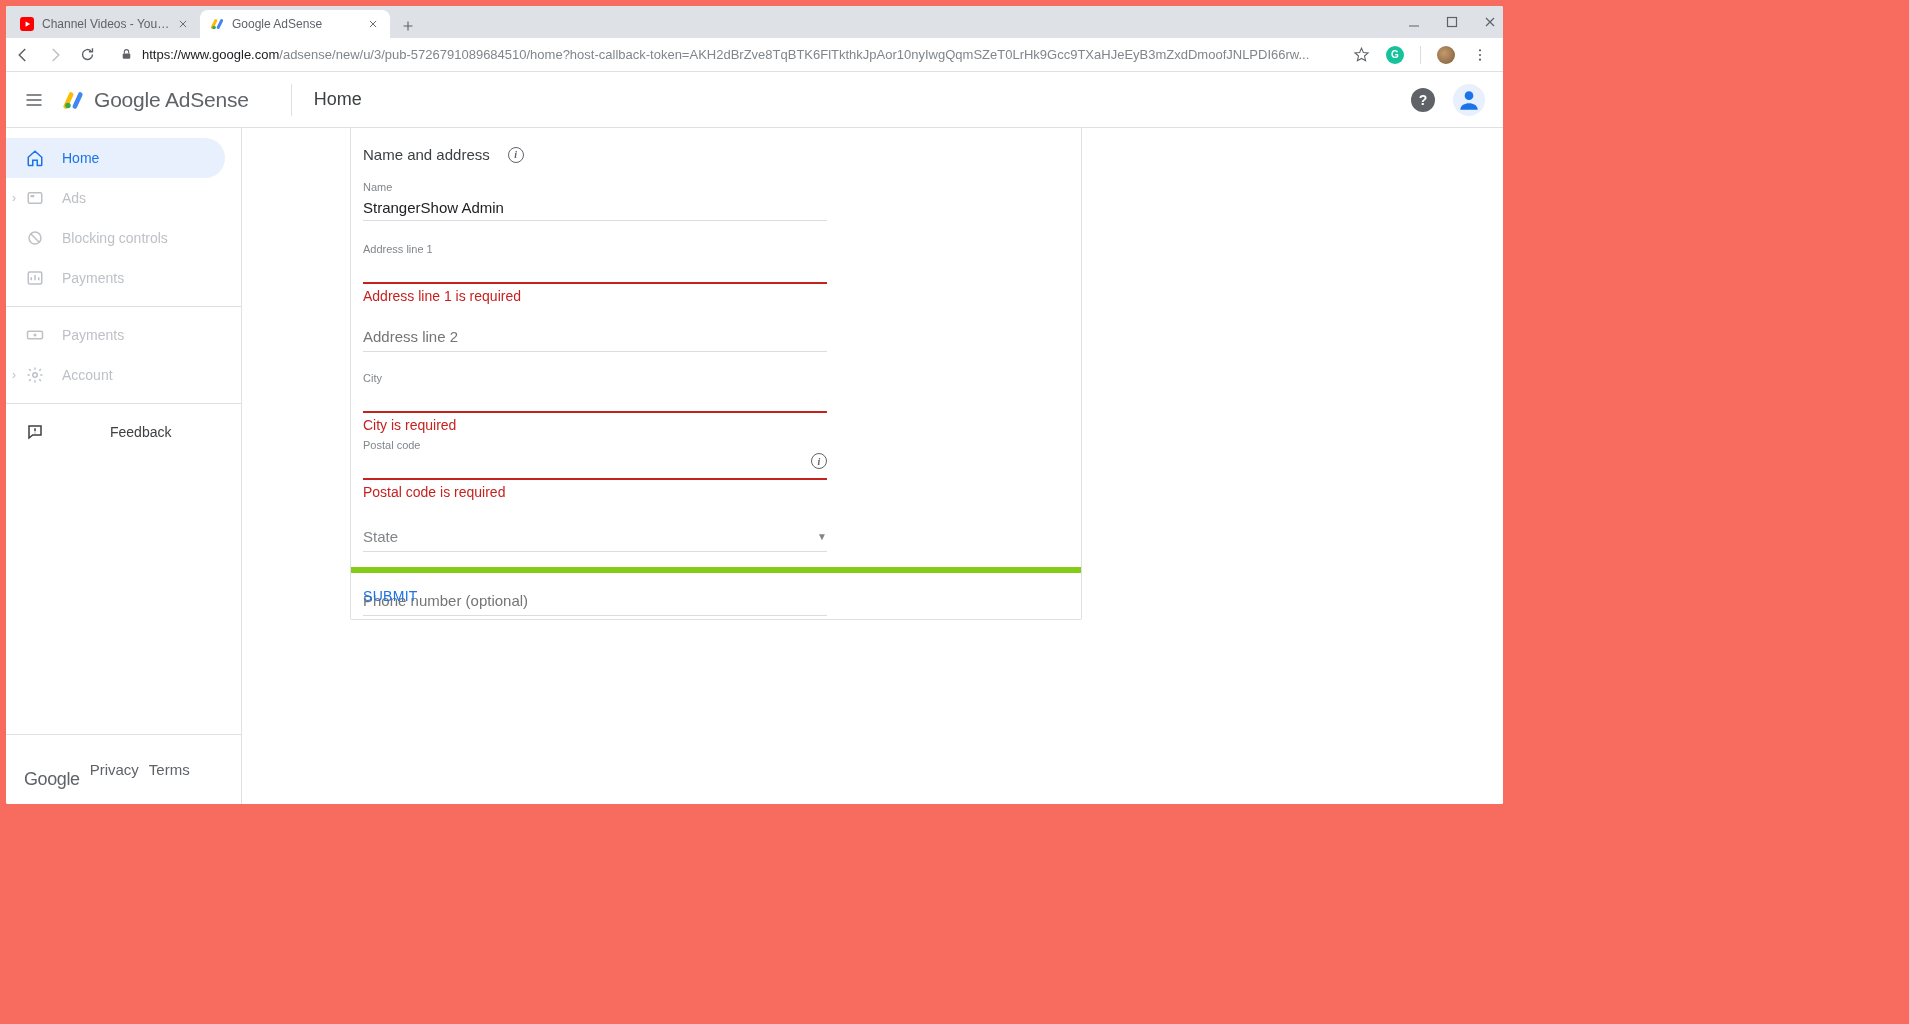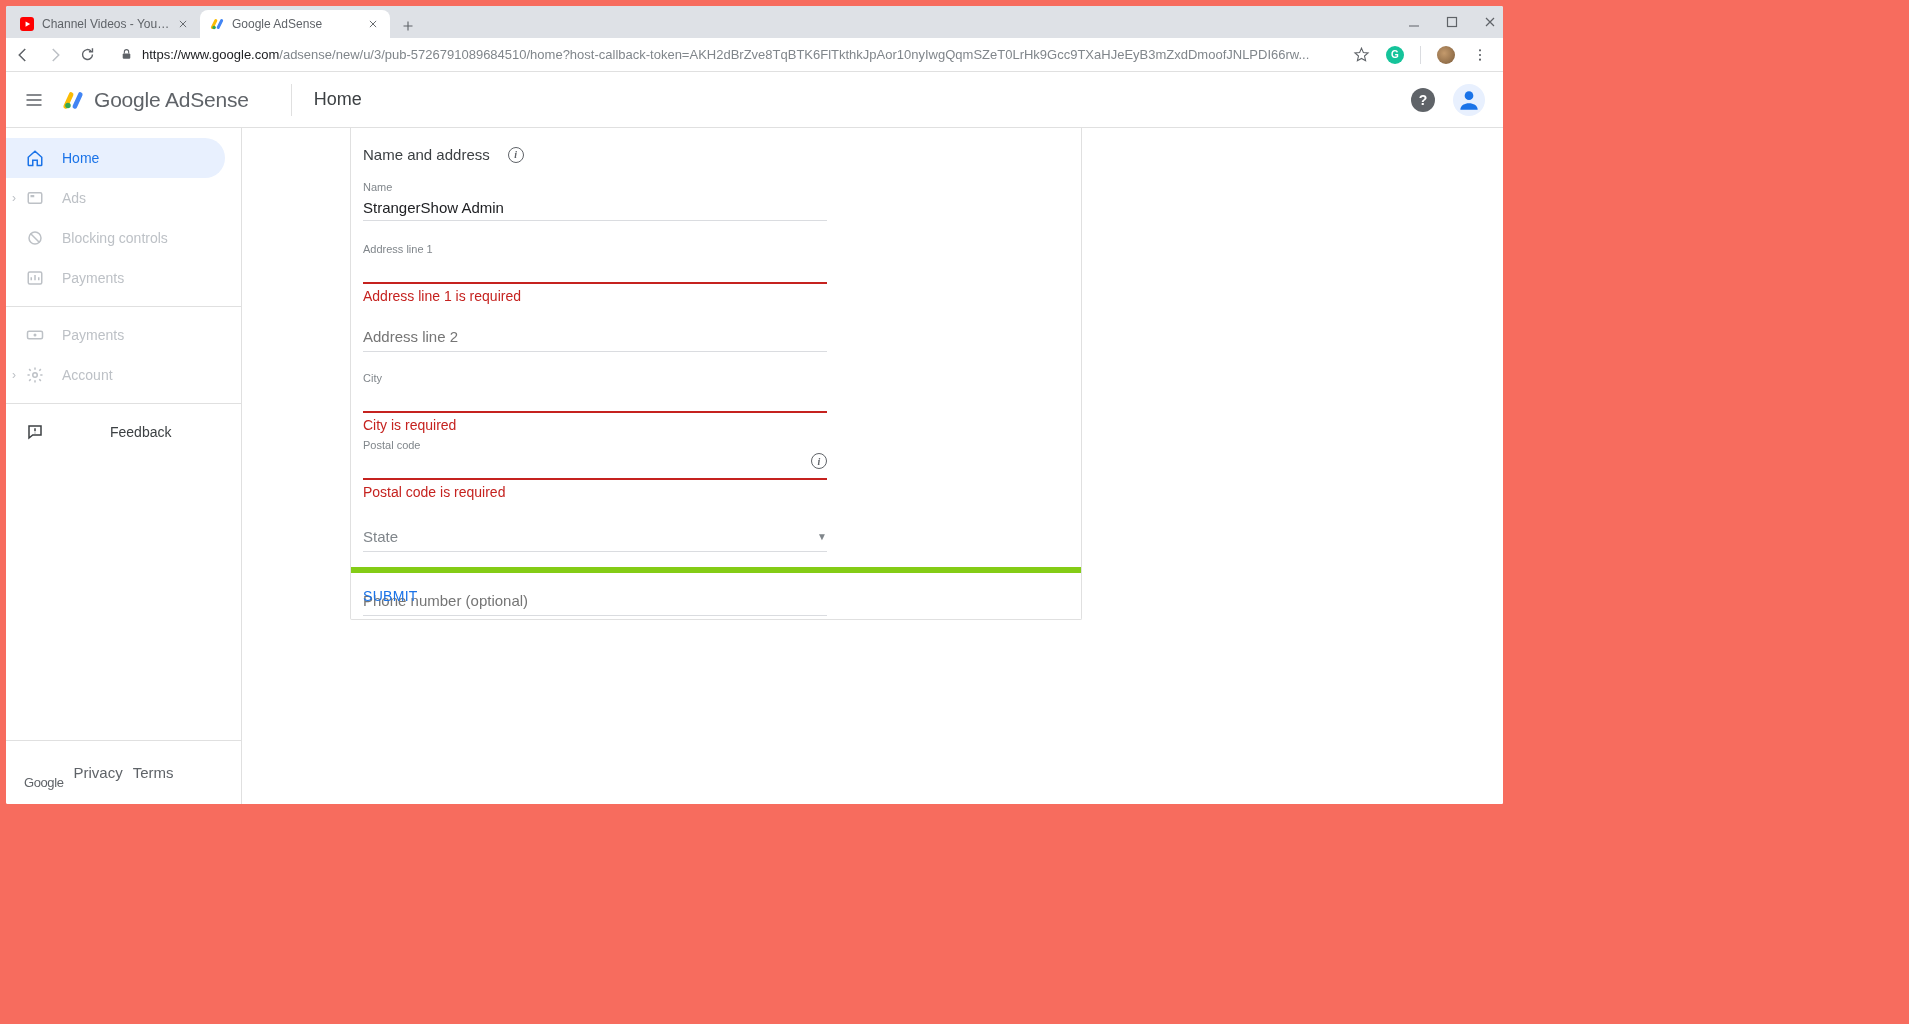--- a/index.html
+++ b/index.html
@@ -48,21 +48,21 @@
   .sidebar { width:236px; border-right:1px solid #e0e0e0; padding-top:10px; display:flex; flex-direction:column; }
   .side-item { height:40px; display:flex; align-items:center; padding:0 20px; gap:18px; font-size:14px; color:#bdc1c6; border-top-right-radius:20px; border-bottom-right-radius:20px; margin-right:16px; position:relative;}
   .side-item.expandable::before { content:"›"; position:absolute; left:6px; color:#bdc1c6; font-size:12px;}
   .side-item .ico { width:18px; height:18px; display:flex; align-items:center; justify-content:center; }
   .side-item.active { color:#1a73e8; background:#e8f0fe; }
   .side-item.enabled { color:#3c4043; }
   .side-item.enabled .ico { color:#3c4043; }
   .side-item.active .ico { color:#1a73e8; }
   .side-divider { height:1px; background:#e0e0e0; margin:8px 0; }
   .side-footer { margin-top:auto; padding:14px 18px; font-size:12px; color:#5f6368; display:flex; align-items:center; gap:10px; border-top:1px solid #e0e0e0;}
-  .google-text { font-family: "Product Sans", Arial, sans-serif; font-size:13px; color:#5f6368; letter-spacing:-0.4px;margin-top:20px;}
+  .google-text { font-family: "Product Sans", Arial, sans-serif; font-size:18px; color:#5f6368; letter-spacing:-0.4px;margin-top:20px;}
   .foot-link { font-size:15px; color:#5f6368; }
 
   .content-area { flex:1; background:#f1f3f4; background:#fff; overflow:auto; display:flex; justify-content:flex-start; }
   .card { width:732px; margin-left:108px; background:#fff; border:1px solid #e0e0e0; border-top:none; padding:18px 12px 0 12px; border-radius:0 0 2px 2px; position:relative; height:492px;}
   .section-title { font-size:15px; color:#3c4043; display:flex; align-items:center; gap:18px;}
   .info-ico { width:16px; height:16px; border:1.5px solid #5f6368; border-radius:50%; display:inline-flex; align-items:center; justify-content:center; font-size:10px; color:#5f6368; font-family:serif; font-style:italic; font-weight:bold;}
   .form-field { position:relative; margin-top:18px; }
   .field-label { font-size:11px; color:#80868b; margin-bottom:4px; display:block; }
   .field-input { width:464px; border:none; border-bottom:1px solid #dadce0; font-size:15px; color:#202124; padding:2px 0 4px 0; outline:none; background:transparent;}
   .field-input.placeholder-big { font-size:15px; color:#80868b; padding:6px 0;}

